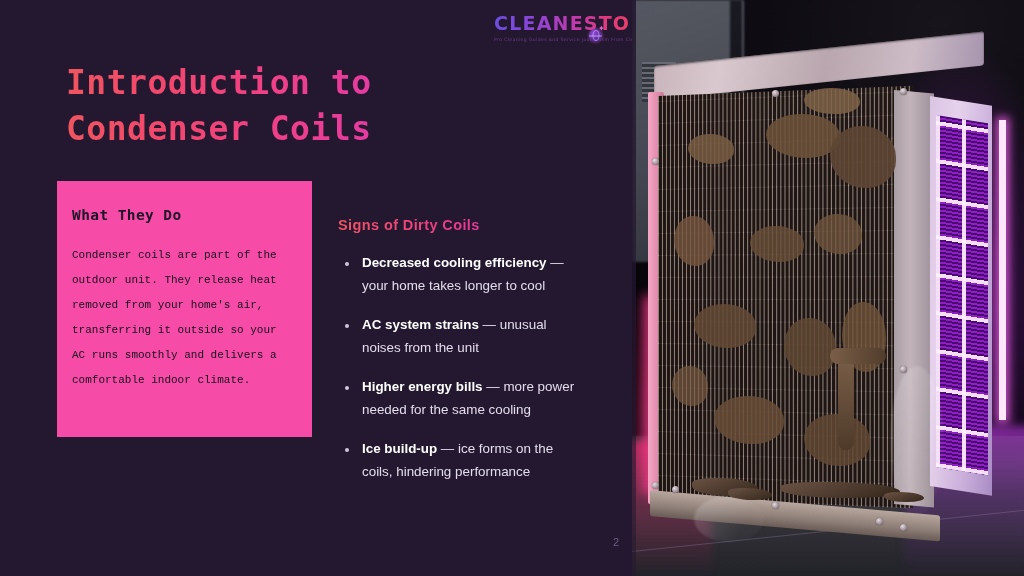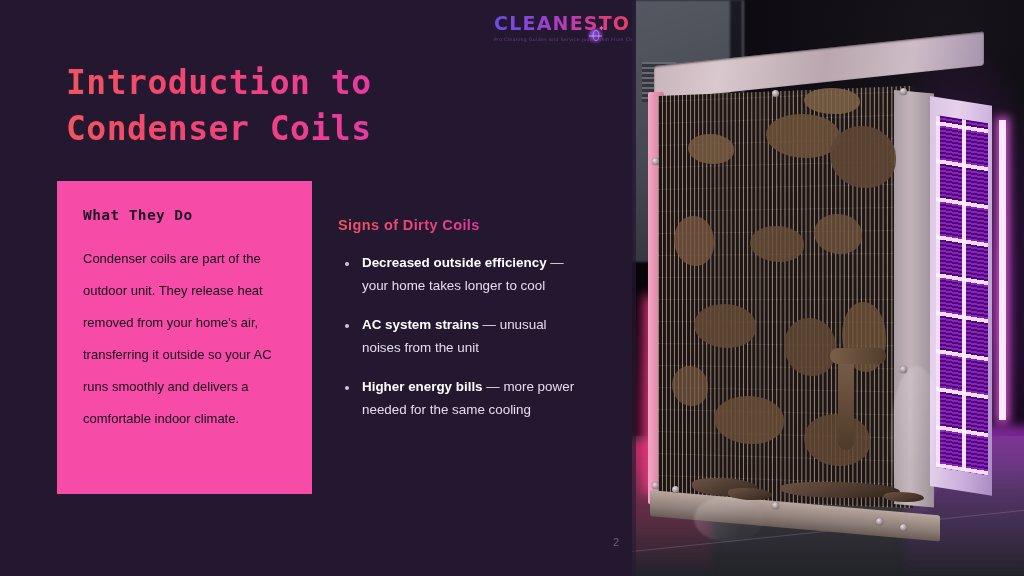--- a/index.html
+++ b/index.html
@@ -94,37 +94,37 @@
     -webkit-background-clip:text;
     background-clip:text;
     color:transparent;
     -webkit-text-fill-color:transparent;
   }
 
   
   .card {
     position:absolute;
     top:181px; left:57px;
-    width:255px; height:313px;
+    width:255px; height:256px;
     background:#F74BA8;
-    padding:24px 22px 0 26px;
+    padding:24px 22px 0 15px;
   }
   .card-heading {
     font-family:"DejaVu Sans Mono", monospace;
     font-weight:bold;
     font-size:14.5px;
     line-height:20px;
     letter-spacing:.4px;
     color:#1E1428;
     margin-bottom:18px;
   }
   .card-body {
-    font-family:Liberation Sans, sans-serif;
-    font-size:13px;
-    line-height:32px;
+    font-family:Liberation Mono, monospace;
+    font-size:11px;
+    line-height:25px;
     color:#15101C;
   }
 
   
   .col {
     position:absolute;
     top:198px; left:338px;
     width:240px;
   }
   .col-heading {
@@ -346,23 +346,24 @@
   <h1 class="title">Introduction to Condenser Coils</h1>
 
   <div class="card">
     <div class="card-heading">What They Do</div>
     <div class="card-body">Condenser coils are part of the outdoor unit. They release heat removed from your home's air, transferring it outside so your AC runs smoothly and delivers a comfortable indoor climate.</div>
   </div>
 
   <div class="col">
     <div class="col-heading">Signs of Dirty Coils</div>
     <ul class="bullets">
-      <li><b>Decreased outside efficiency</b><span> — your home takes longer to cool</span></li>
+      <li><b>Decreased cooling efficiency</b><span> — your home takes longer to cool</span></li>
       <li><b>AC system strains</b><span> — unusual noises from the unit</span></li>
       <li><b>Higher energy bills</b><span> — more power needed for the same cooling</span></li>
+      <li><b>Ice build-up</b><span> — ice forms on the coils, hindering performance</span></li>
     </ul>
   </div>
 
   <div class="page-num">2</div>
 
   <div class="photo">
     <div class="ph-wall"></div>
     <div class="ph-wallpanel"></div>
     <div class="ph-vent"></div>
     <div class="ph-wallpost"></div>

